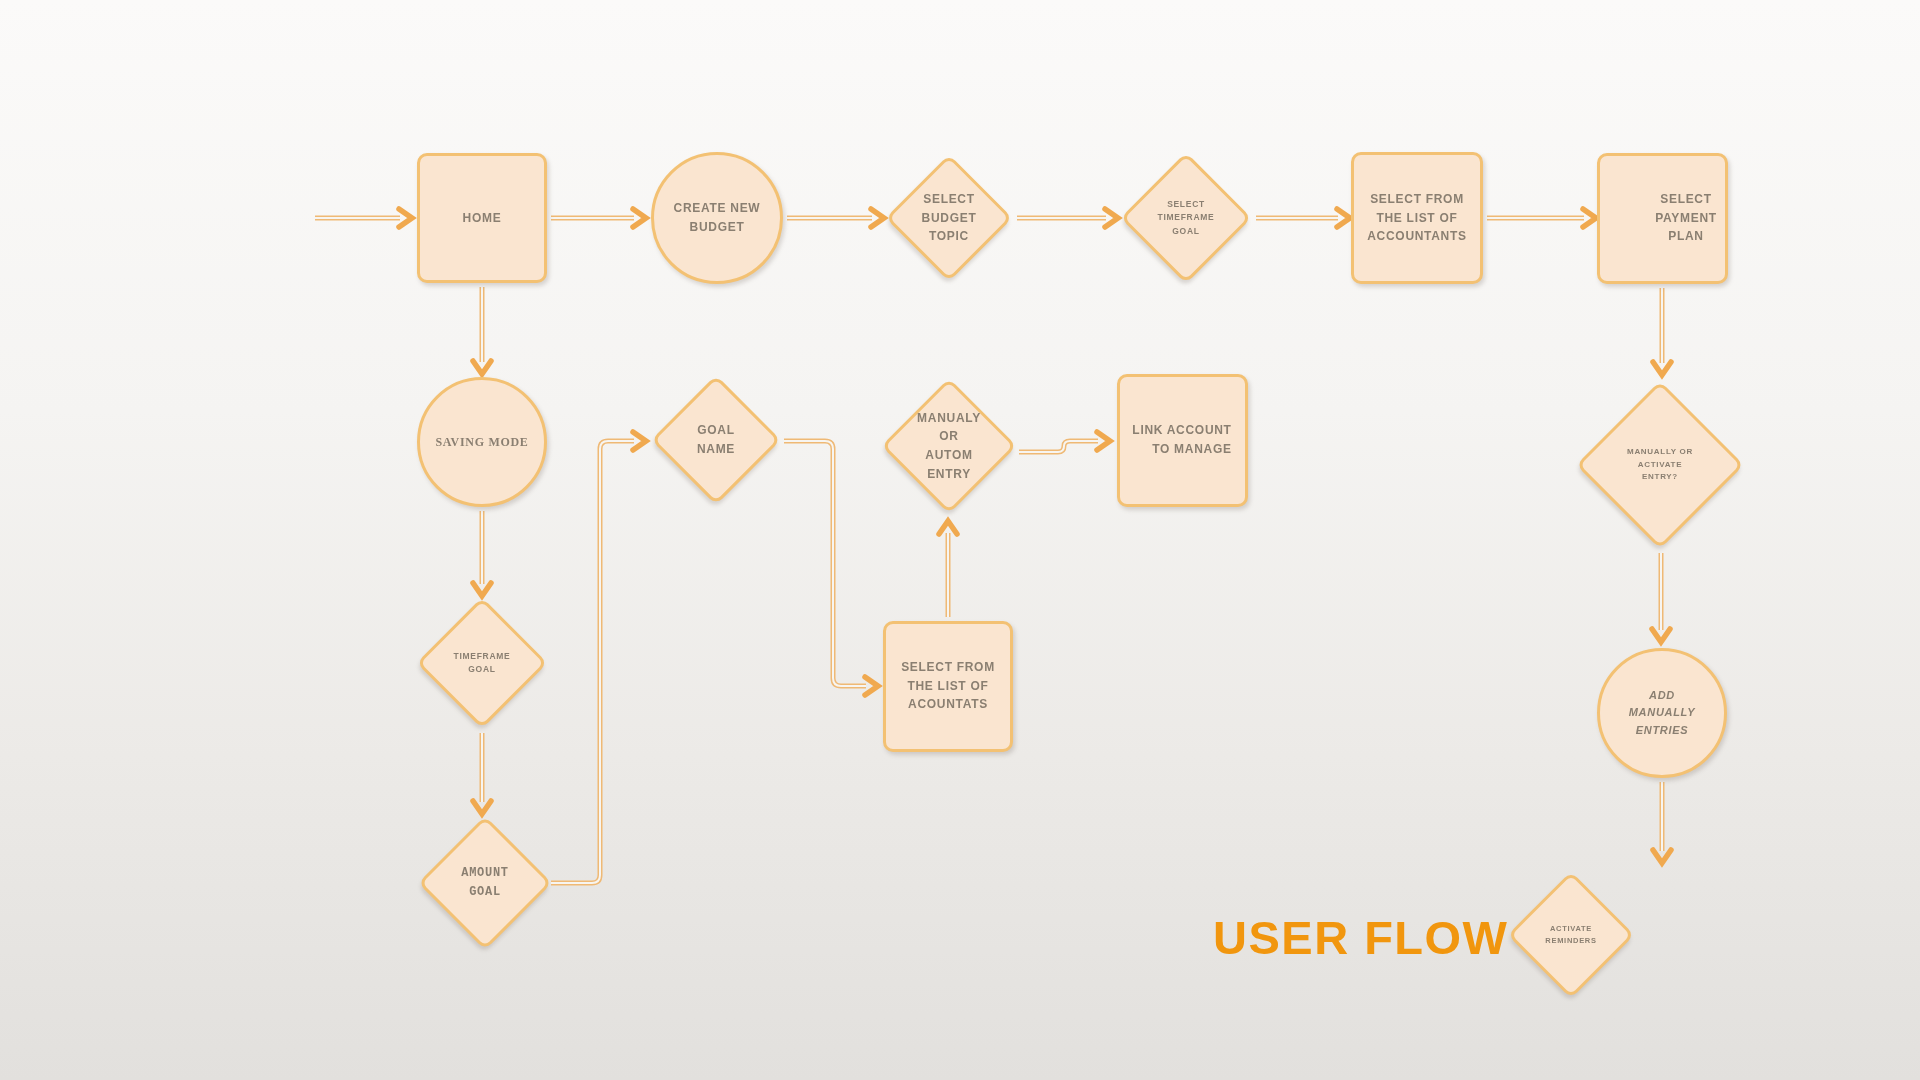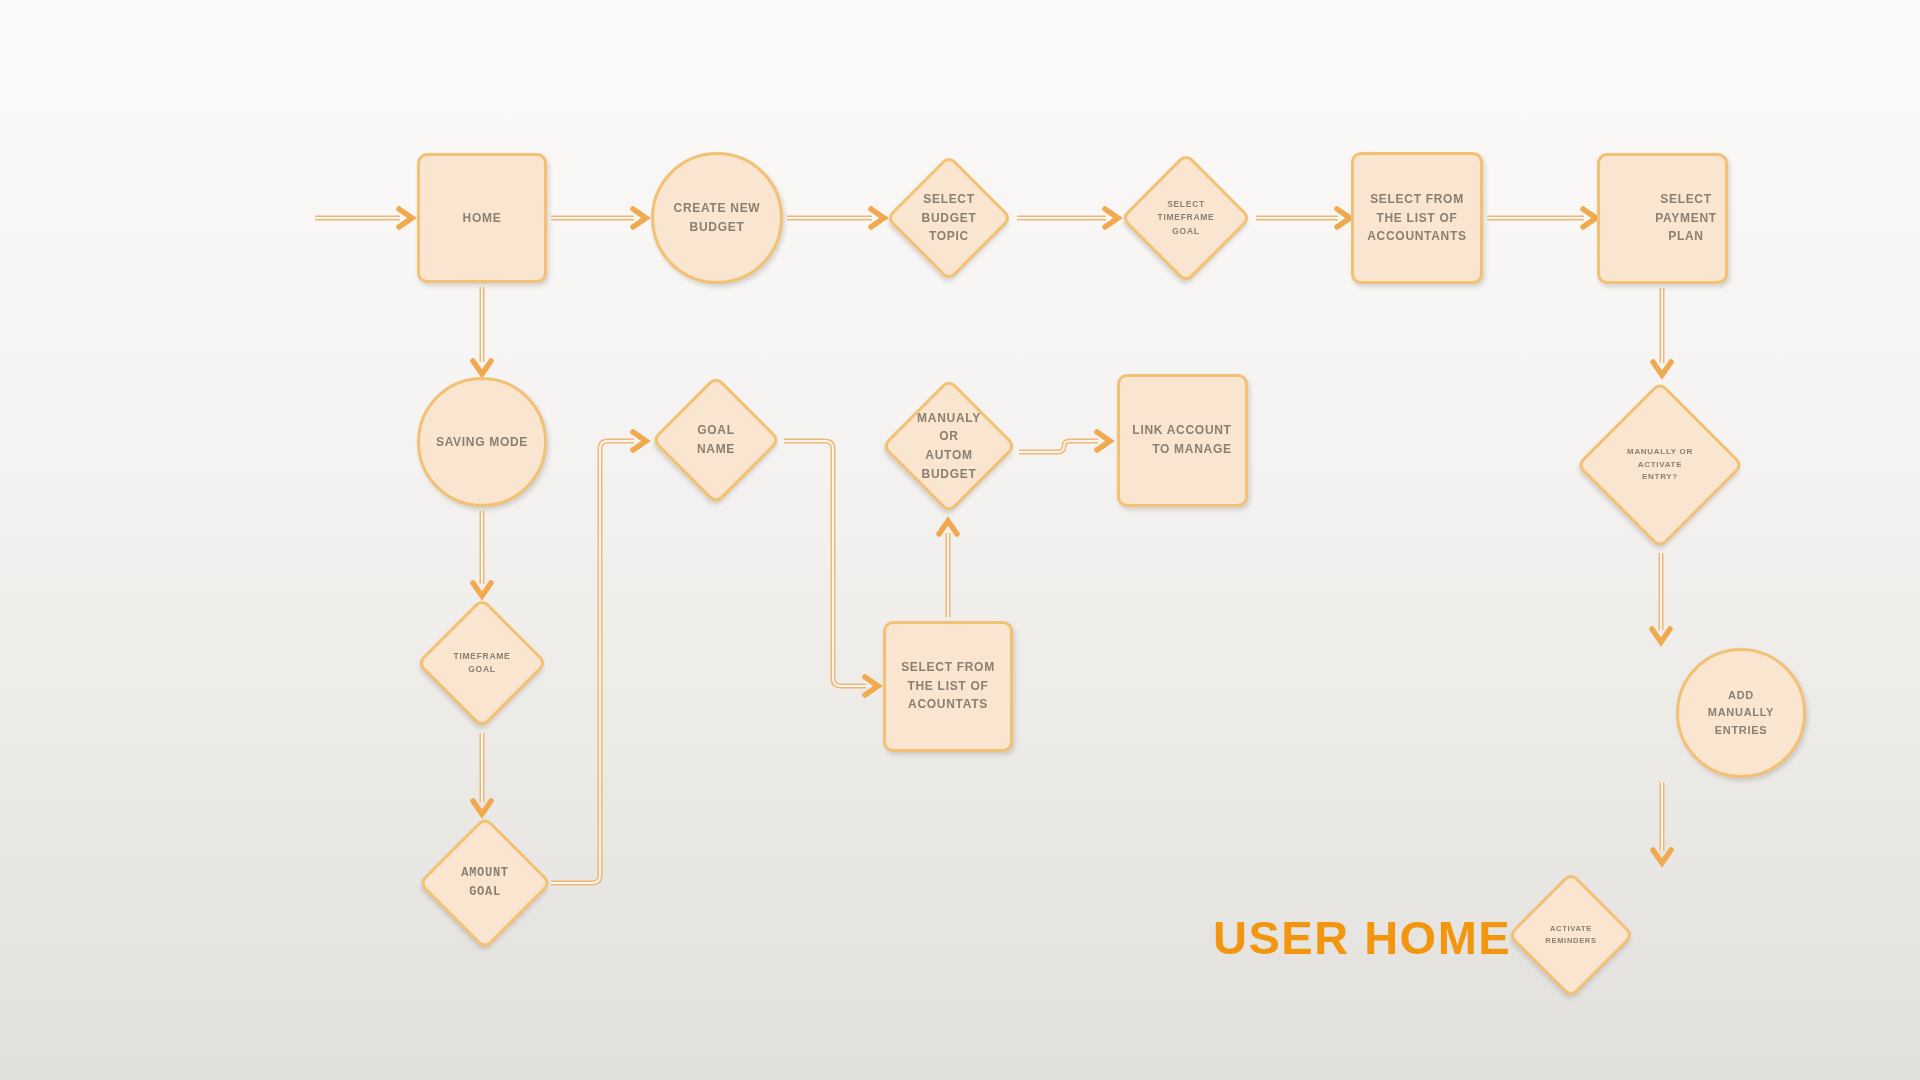--- a/index.html
+++ b/index.html
@@ -141,21 +141,21 @@
         <path d="M1661,553 V630" class="conn-outer"></path>
         <path d="M1661,553 V630" class="conn-inner"></path>
         <polyline points="1652,629 1661,642 1670,629" class="conn-arrow"></polyline>
       </g>
       <g>
         <path d="M1662,782 V851" class="conn-outer"></path>
         <path d="M1662,782 V851" class="conn-inner"></path>
         <polyline points="1653,850 1662,863 1671,850" class="conn-arrow"></polyline>
       </g>
     </svg>
-  <div class="diagram-title">USER HOME</div>
+  <div class="diagram-title">USER FLOW</div>
     <div class="node node-rect" style="left: 417px; top: 153px; width: 130px; height: 130px;">
       <div class="node-label" style="font-size: 12px;">HOME</div>
     </div>
     <div class="node node-circle" style="left: 651px; top: 152px; width: 132px; height: 132px;">
       <div class="node-label" style="font-size: 12px;">CREATE NEW
 BUDGET</div>
     </div>
     <div class="node node-diamond" style="left: 885px; top: 154px; width: 128px; height: 128px;">
       <div class="diamond-core" style="width: 90px; height: 90px;"></div>
       <div class="node-label" style="font-size: 12px;">SELECT
@@ -171,21 +171,21 @@
     <div class="node node-rect" style="left: 1351px; top: 152px; width: 132px; height: 132px;">
       <div class="node-label" style="font-size: 12px;">SELECT FROM
 THE LIST OF
 ACCOUNTANTS</div>
     </div>
     <div class="node node-rect" style="left: 1596.5px; top: 152.5px; width: 131px; height: 131px;">
       <div class="node-label" style="font-size: 12px; padding-left: 48px;">SELECT PAYMENT
 PLAN</div>
     </div>
     <div class="node node-circle" style="left: 417px; top: 377px; width: 130px; height: 130px;">
-      <div class="node-label" style="font-size: 12px;">SAVING MODE</div>
+      <div class="node-label" style="font-size: 12px; font-family: Liberation Serif, serif;">SAVING MODE</div>
     </div>
     <div class="node node-diamond" style="left: 416px; top: 597px; width: 132px; height: 132px;">
       <div class="diamond-core" style="width: 93px; height: 93px;"></div>
       <div class="node-label" style="font-size: 8.5px;">TIMEFRAME
 GOAL</div>
     </div>
     <div class="node node-diamond" style="left: 418px; top: 816px; width: 134px; height: 134px; font-family: Liberation Mono, monospace;">
       <div class="diamond-core" style="width: 95px; height: 95px;"></div>
       <div class="node-label" style="font-size: 12px;">AMOUNT
 GOAL</div>
@@ -198,33 +198,33 @@
     <div class="node node-rect" style="left: 883px; top: 620.5px; width: 130px; height: 131px;">
       <div class="node-label" style="font-size: 12px;">SELECT FROM
 THE LIST OF
 ACOUNTATS</div>
     </div>
     <div class="node node-diamond" style="left: 881px; top: 378px; width: 136px; height: 136px;">
       <div class="diamond-core" style="width: 96px; height: 96px;"></div>
       <div class="node-label" style="font-size: 12px;">MANUALY
 OR
 AUTOM
-BUDGET</div>
+ENTRY</div>
     </div>
     <div class="node node-rect" style="left: 1116.5px; top: 373.5px; width: 131px; height: 133px;">
       <div class="node-label" style="font-size: 12px; text-align: right;">LINK ACCOUNT
 TO MANAGE</div>
     </div>
     <div class="node node-diamond" style="left: 1576px; top: 381px; width: 168px; height: 168px;">
       <div class="diamond-core" style="width: 119px; height: 119px;"></div>
       <div class="node-label" style="font-size: 8px;">MANUALLY OR
 ACTIVATE
 ENTRY?</div>
     </div>
-    <div class="node node-circle" style="left: 1676px; top: 648px; width: 130px; height: 130px;">
+    <div class="node node-circle" style="left: 1597px; top: 648px; width: 130px; height: 130px; font-style: italic;">
       <div class="node-label" style="font-size: 11px;">ADD
 MANUALLY
 ENTRIES</div>
     </div>
     <div class="node node-diamond" style="left: 1507px; top: 871px; width: 128px; height: 128px;">
       <div class="diamond-core" style="width: 90px; height: 90px;"></div>
       <div class="node-label" style="font-size: 7.5px;">ACTIVATE
 REMINDERS</div>
     </div>
   </div>

